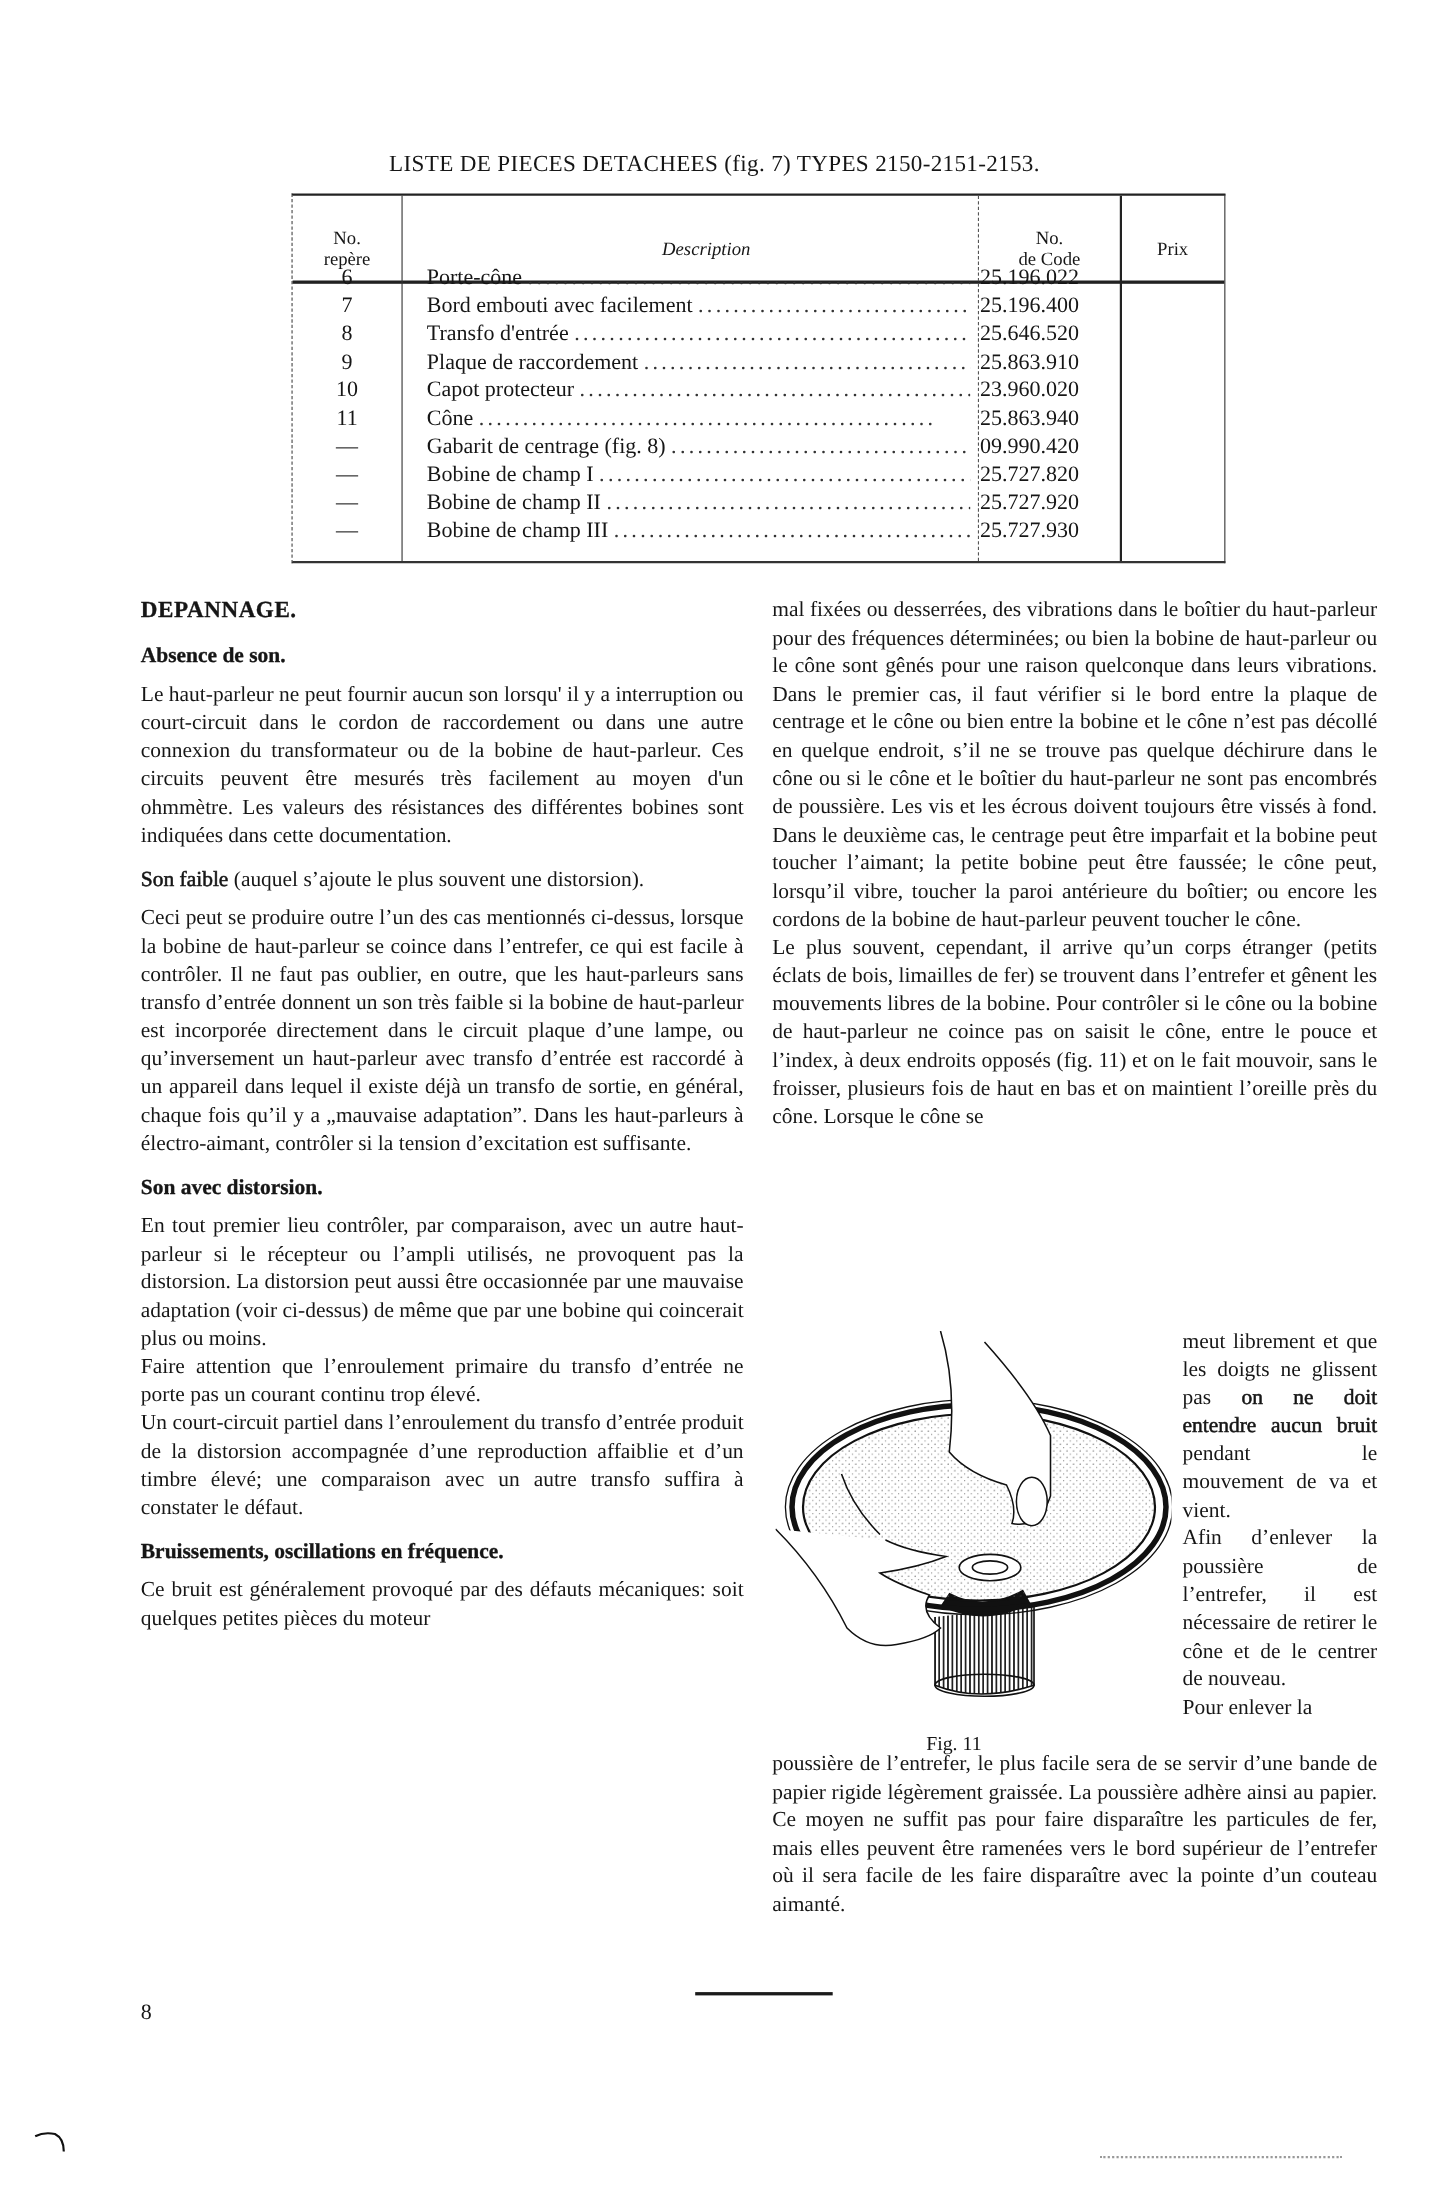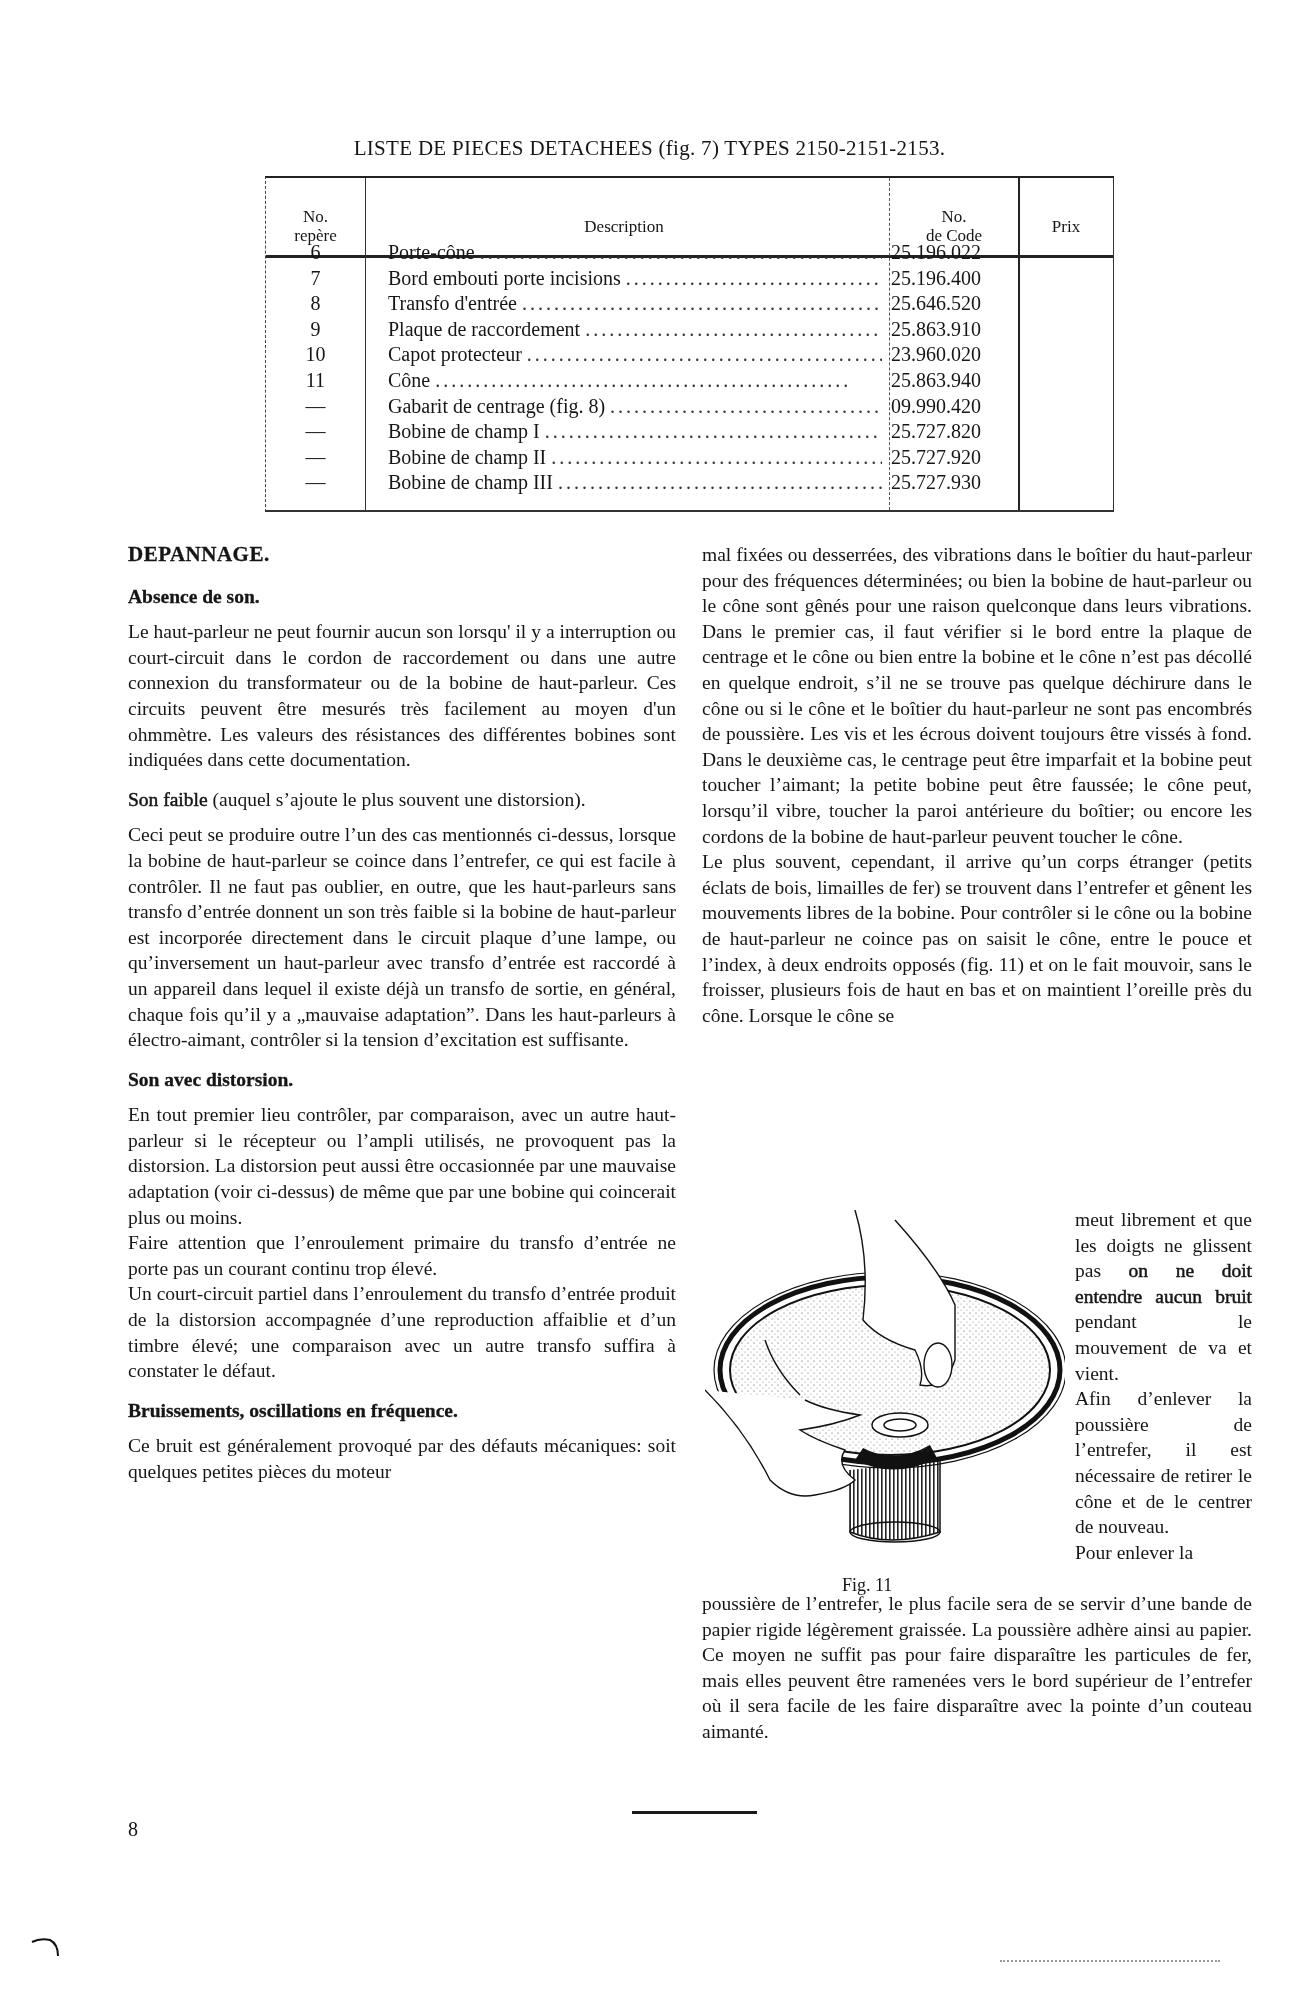--- a/index.html
+++ b/index.html
@@ -45,40 +45,40 @@
 <body>
 
 <div class="abs title">LISTE DE PIECES DETACHEES (fig. 7) TYPES 2150-2151-2153.</div>
 
 <div class="abs tbl">
   <div class="hdr">
     <div class="hcell" style="left:0;width:99px;">
       <div>No.</div>
       <div>repère</div>
     </div>
-    <div class="hcell one" style="left:96px;width:524px;">Description</div>
+    <div class="hcell one" style="left:114px;width:524px;font-style:italic;">Description</div>
     <div class="hcell" style="left:623px;width:130px;">
       <div>No.</div>
       <div>de Code</div>
     </div>
     <div class="hcell one" style="left:753px;width:94px;">Prix</div>
   </div>
   <div class="vline" style="left:99px;"></div>
   <div class="vline dash" style="left:623px;"></div>
   <div class="vline thick" style="left:752px;"></div>
 
   <div class="rows">
     <div class="row">
         <span class="no">6</span>
         <span class="desc"><span>Porte-cône</span> <span class="dots">....................................................</span></span>
         <span class="code">25.196.022</span>
       </div>
     <div class="row">
         <span class="no">7</span>
-        <span class="desc"><span>Bord embouti porte incisions</span> <span class="dots">....................................................</span></span>
+        <span class="desc"><span>Bord embouti avec facilement</span> <span class="dots">....................................................</span></span>
         <span class="code">25.196.400</span>
       </div>
     <div class="row">
         <span class="no">8</span>
         <span class="desc"><span>Transfo d'entrée</span> <span class="dots">....................................................</span></span>
         <span class="code">25.646.520</span>
       </div>
     <div class="row">
         <span class="no">9</span>
         <span class="desc"><span>Plaque de raccordement</span> <span class="dots">....................................................</span></span>

